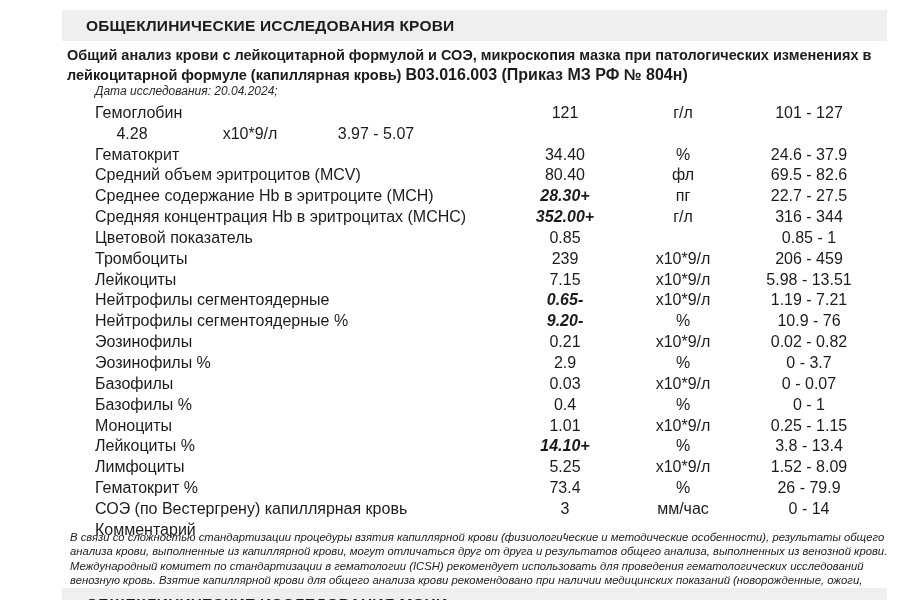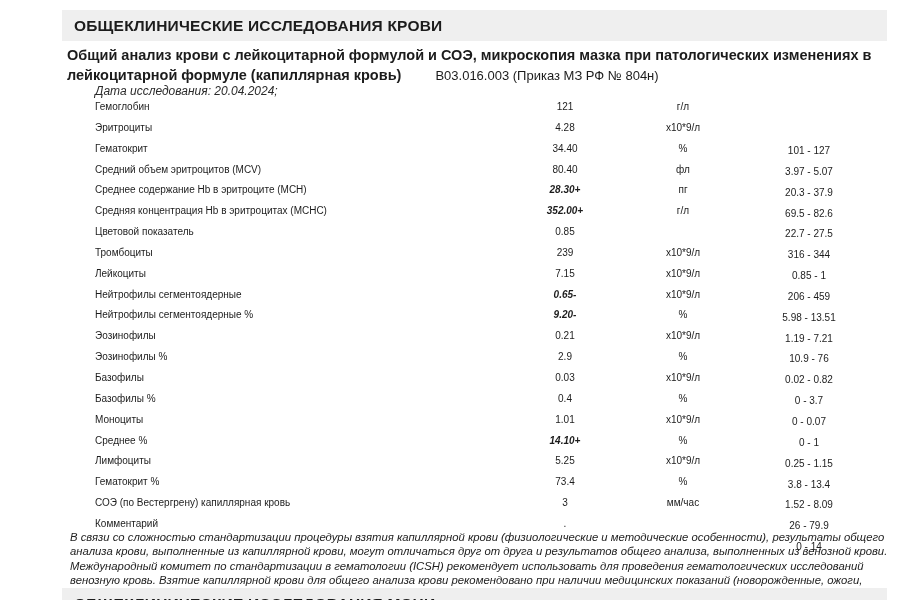--- a/index.html
+++ b/index.html
@@ -20,53 +20,53 @@
     box-sizing: border-box;
   }
   .section-bar.top-bar { top: 10px; height: 31px; }
   .section-bar.bottom-bar { top: 588px; height: 40px; }
   .section-bar .section-title {
     font-size: 15.5px;
     font-weight: bold;
     letter-spacing: 0.2px;
     padding: 7px 0 0 12px;
     white-space: nowrap;
+    margin-left: 12px;
   }
 
   .subtitle {
     position: absolute;
     top: 45px; left: 67px; width: 833px;
     font-size: 14.5px;
     font-weight: bold;
     line-height: 20px;
   }
   .test-code {
-    font-size: 13px;
-    font-weight: normal;
+    font-size: 16px;
+    font-weight: bold;
     white-space: nowrap;
-    margin-left: 30px;
   }
 
   .study-date {
     position: absolute;
     top: 84px; left: 95px;
     font-size: 12px;
     font-style: italic;
     color: #2a2a2a;
   }
 
   .results-table {
     position: absolute;
     top: 101px; left: 62px; width: 825px;
   }
   .r-row {
     display: flex;
-    align-items: flex-start;
+    align-items: flex-end;
     height: 20.85px;
-    font-size: 10px;
+    font-size: 16px;
   }
   .c-name  { width: 433px; padding-left: 33px; box-sizing: border-box; white-space: nowrap; }
   .c-value { width: 140px; text-align: center; }
   .c-unit  { width: 96px;  text-align: center; }
   .c-ref   { width: 156px; text-align: center; margin-top: 44px; }
   .flag { font-weight: bold; font-style: italic; }
 
   .footnote {
     position: absolute;
     top: 530px; left: 70px; width: 818px;
@@ -95,31 +95,30 @@
   <div class="results-table">
     <div>
   <div class="r-row">
     <div class="c-name">Гемоглобин</div>
     <div class="c-value">121</div>
     <div class="c-unit">г/л</div>
     <div class="c-ref">101 - 127</div>
   </div>
 
   <div class="r-row">
-    <div class="c-name">Эритроциты</div>
     <div class="c-value">4.28</div>
     <div class="c-unit">х10*9/л</div>
     <div class="c-ref">3.97 - 5.07</div>
   </div>
 
   <div class="r-row">
     <div class="c-name">Гематокрит</div>
     <div class="c-value">34.40</div>
     <div class="c-unit">%</div>
-    <div class="c-ref">20.3 - 37.9</div>
+    <div class="c-ref">24.6 - 37.9</div>
   </div>
 
   <div class="r-row">
     <div class="c-name">Средний объем эритроцитов (MCV)</div>
     <div class="c-value">80.40</div>
     <div class="c-unit">фл</div>
     <div class="c-ref">69.5 - 82.6</div>
   </div>
 
   <div class="r-row">
@@ -200,21 +199,21 @@
   </div>
 
   <div class="r-row">
     <div class="c-name">Моноциты</div>
     <div class="c-value">1.01</div>
     <div class="c-unit">х10*9/л</div>
     <div class="c-ref">0.25 - 1.15</div>
   </div>
 
   <div class="r-row">
-    <div class="c-name">Среднее %</div>
+    <div class="c-name">Лейкоциты %</div>
     <div class="c-value flag">14.10+</div>
     <div class="c-unit">%</div>
     <div class="c-ref">3.8 - 13.4</div>
   </div>
 
   <div class="r-row">
     <div class="c-name">Лимфоциты</div>
     <div class="c-value">5.25</div>
     <div class="c-unit">х10*9/л</div>
     <div class="c-ref">1.52 - 8.09</div>

